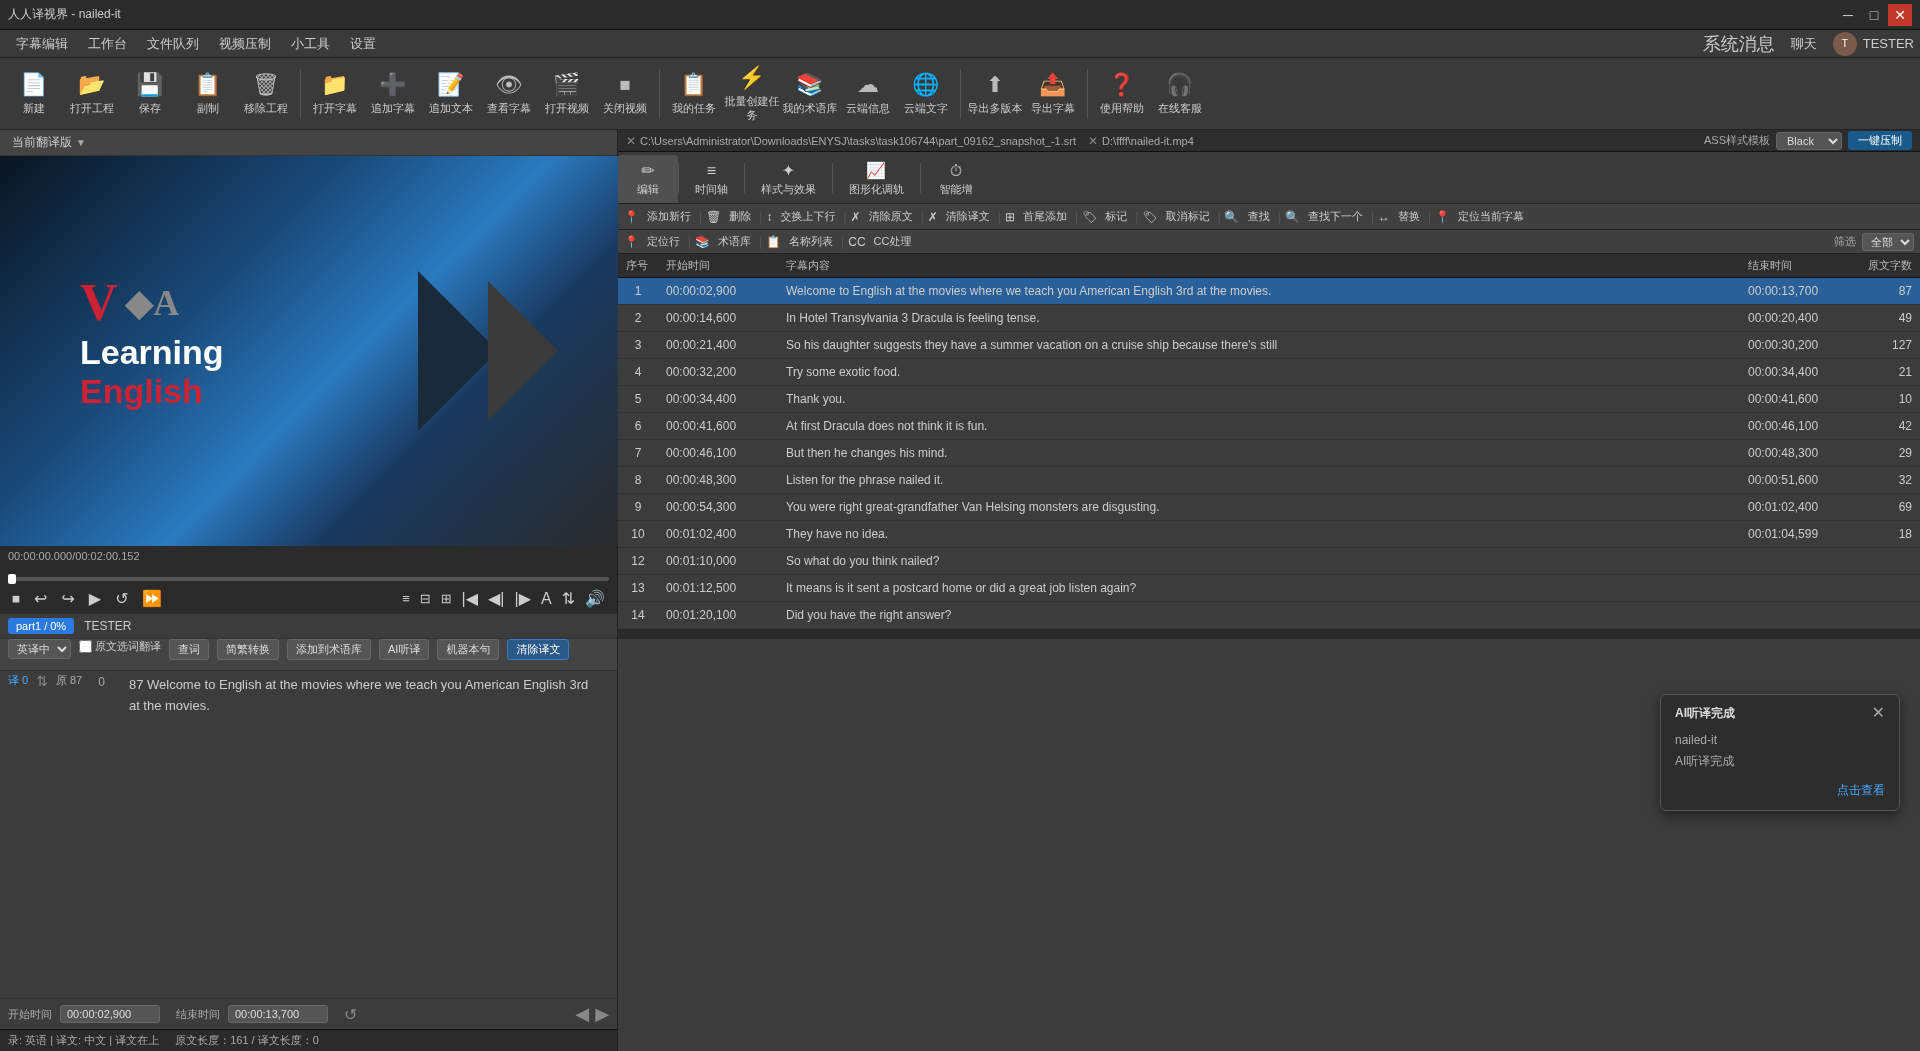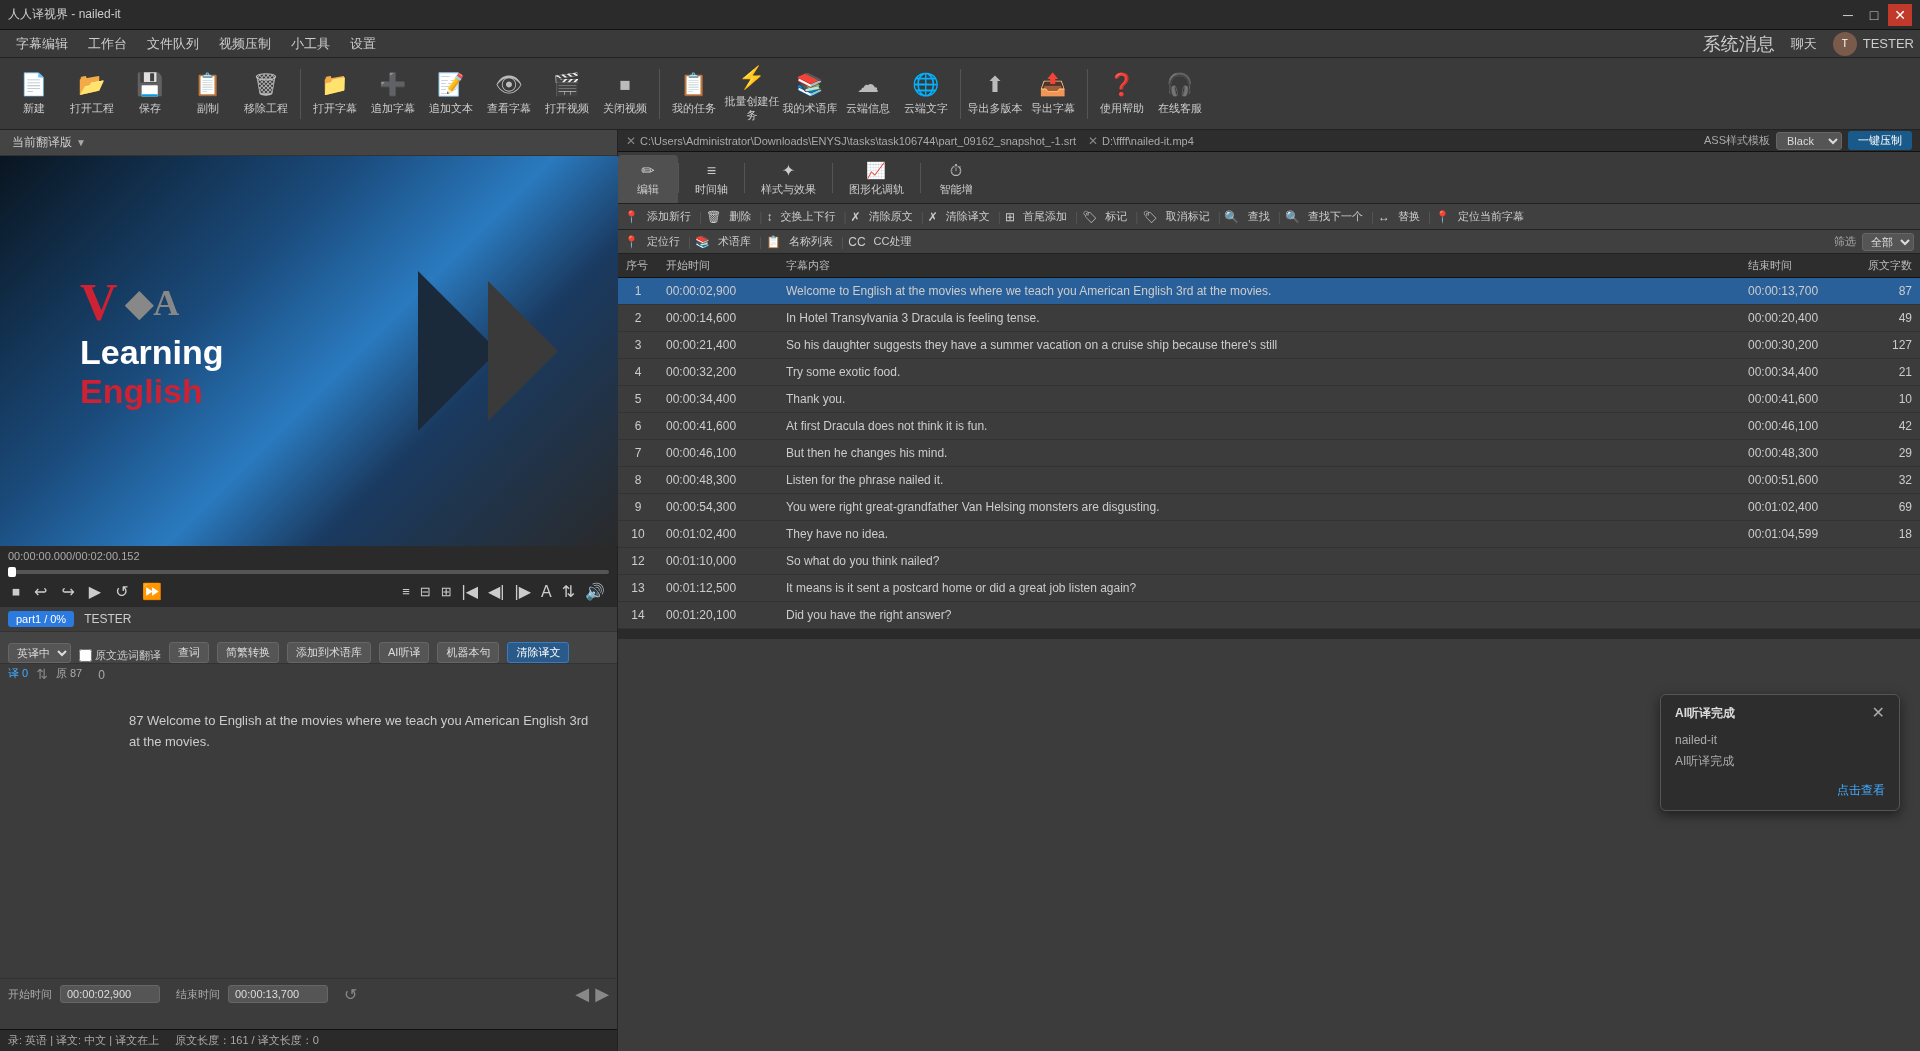--- a/index.html
+++ b/index.html
@@ -23,40 +23,40 @@
     
     .main-layout { display: flex; height: calc(1051px - 130px); }
 
     
     .left-panel { width: 618px; display: flex; flex-direction: column; background: #3c3c3c; border-right: 1px solid #222; }
     .video-area { width: 618px; height: 390px; background: #000; position: relative; flex-shrink: 0; }
     .video-placeholder { width: 100%; height: 100%; background: linear-gradient(135deg, #1a3a5c 0%, #2d6ca8 40%, #4a90d9 60%, #3a3a3a 100%); display: flex; align-items: center; justify-content: center; }
 
     
     .video-controls { background: #2a2a2a; padding: 4px 8px; }
-    .time-display { color: #aaa; font-size: 11px; margin-bottom: 8px; }
+    .time-display { color: #aaa; font-size: 11px; margin-bottom: 15px; }
     .progress-bar-bg { height: 4px; background: #555; border-radius: 2px; margin-bottom: 6px; position: relative; }
     .progress-bar-fill { height: 4px; background: #4a9; border-radius: 2px; width: 0%; }
     .control-buttons { display: flex; align-items: center; gap: 6px; }
     .ctrl-btn { color: #ccc; cursor: pointer; font-size: 16px; padding: 2px 4px; }
     .ctrl-group { display: flex; align-items: center; gap: 2px; margin-left: auto; }
 
     
-    .translation-header { height: 32px; background: #444; display: flex; align-items: flex-end; padding: 0 8px; border-bottom: 1px solid #333; gap: 8px; }
+    .translation-header { height: 32px; background: #444; display: flex; align-items: flex-start; padding: 0 8px; border-bottom: 1px solid #333; gap: 8px; }
     .trans-btn { background: #555; border: 1px solid #666; color: #ddd; padding: 2px 8px; border-radius: 3px; font-size: 11px; cursor: pointer; }
     .trans-checkbox { display: flex; align-items: center; gap: 3px; color: #ccc; font-size: 11px; cursor: pointer; }
 
     
     .translation-text-area { flex: 1; background: #3c3c3c; display: flex; flex-direction: row; overflow: hidden; }
 
     
     .trans-bottom { padding: 4px 8px; display: flex; align-items: center; gap: 8px; border-top: 1px solid #333; }
 
     
-    .status-bar { height: 22px; background: #2a2a2a; display: flex; align-items: center; padding: 0 8px; gap: 16px; color: #aaa; font-size: 11px; border-top: 1px solid #111; margin-top: 20px; }
+    .status-bar { height: 22px; background: #2a2a2a; display: flex; align-items: center; padding: 0 8px; gap: 16px; color: #aaa; font-size: 11px; border-top: 1px solid #111; }
 
     
     .subtitle-table-wrapper { flex: 1; overflow-y: auto; }
     .subtitle-table { width: 100%; border-collapse: collapse; }
     .subtitle-table thead th { background: #2d2d2d; color: #bbb; font-size: 11px; padding: 4px 8px; text-align: left; position: sticky; top: 0; border-bottom: 1px solid #111; font-weight: normal; }
     .subtitle-table tbody tr { border-bottom: 1px solid #333; cursor: pointer; }
     .subtitle-table tbody tr.selected { background: #2a6099; }
     .subtitle-table tbody td { padding: 6px 8px; color: #ccc; font-size: 12px; vertical-align: middle; }
     .col-num { width: 40px; text-align: center; }
     .col-start { width: 120px; }
@@ -282,21 +282,21 @@
       <div class="translation-text-area">
         <div style="display:flex;justify-content:flex-end;padding:2px 8px;gap:8px;">
           <span style="color:#4af;font-size:11px;">译 0</span>
           <span style="color:#888;cursor:pointer;font-size:14px;">⇅</span>
           <span style="color:#aaa;font-size:11px;">原 87</span>
         </div>
         <div style="padding:4px 8px;color:#aaa;font-size:12px;">
           <span>0</span>
         </div>
         <div style="padding:4px 16px;flex:1;">
-          <div style="color:#ccc;font-size:13px;line-height:1.6;margin-top:43px;">87 Welcome to English at the movies where we teach you American English 3rd at the movies.</div>
+          <div style="color:#ccc;font-size:13px;line-height:1.6;">87 Welcome to English at the movies where we teach you American English 3rd at the movies.</div>
         </div>
       </div>
 
       <div class="trans-bottom">
         <span style="color:#aaa;font-size:11px;">开始时间</span>
         <input type="text" style="background: rgb(85, 85, 85); border: 1px solid rgb(102, 102, 102); color: rgb(221, 221, 221); padding: 2px 6px; border-radius: 3px; font-size: 11px; width: 100px;" value="00:00:02,900">
         <span style="color:#aaa;font-size:11px;margin-left:8px;">结束时间</span>
         <input type="text" style="background: rgb(85, 85, 85); border: 1px solid rgb(102, 102, 102); color: rgb(221, 221, 221); padding: 2px 6px; border-radius: 3px; font-size: 11px; width: 100px;" value="00:00:13,700">
         <span style="color:#888;cursor:pointer;font-size:16px;margin-left:8px;">↺</span>
         <div style="margin-left:auto;display:flex;gap:6px;">

